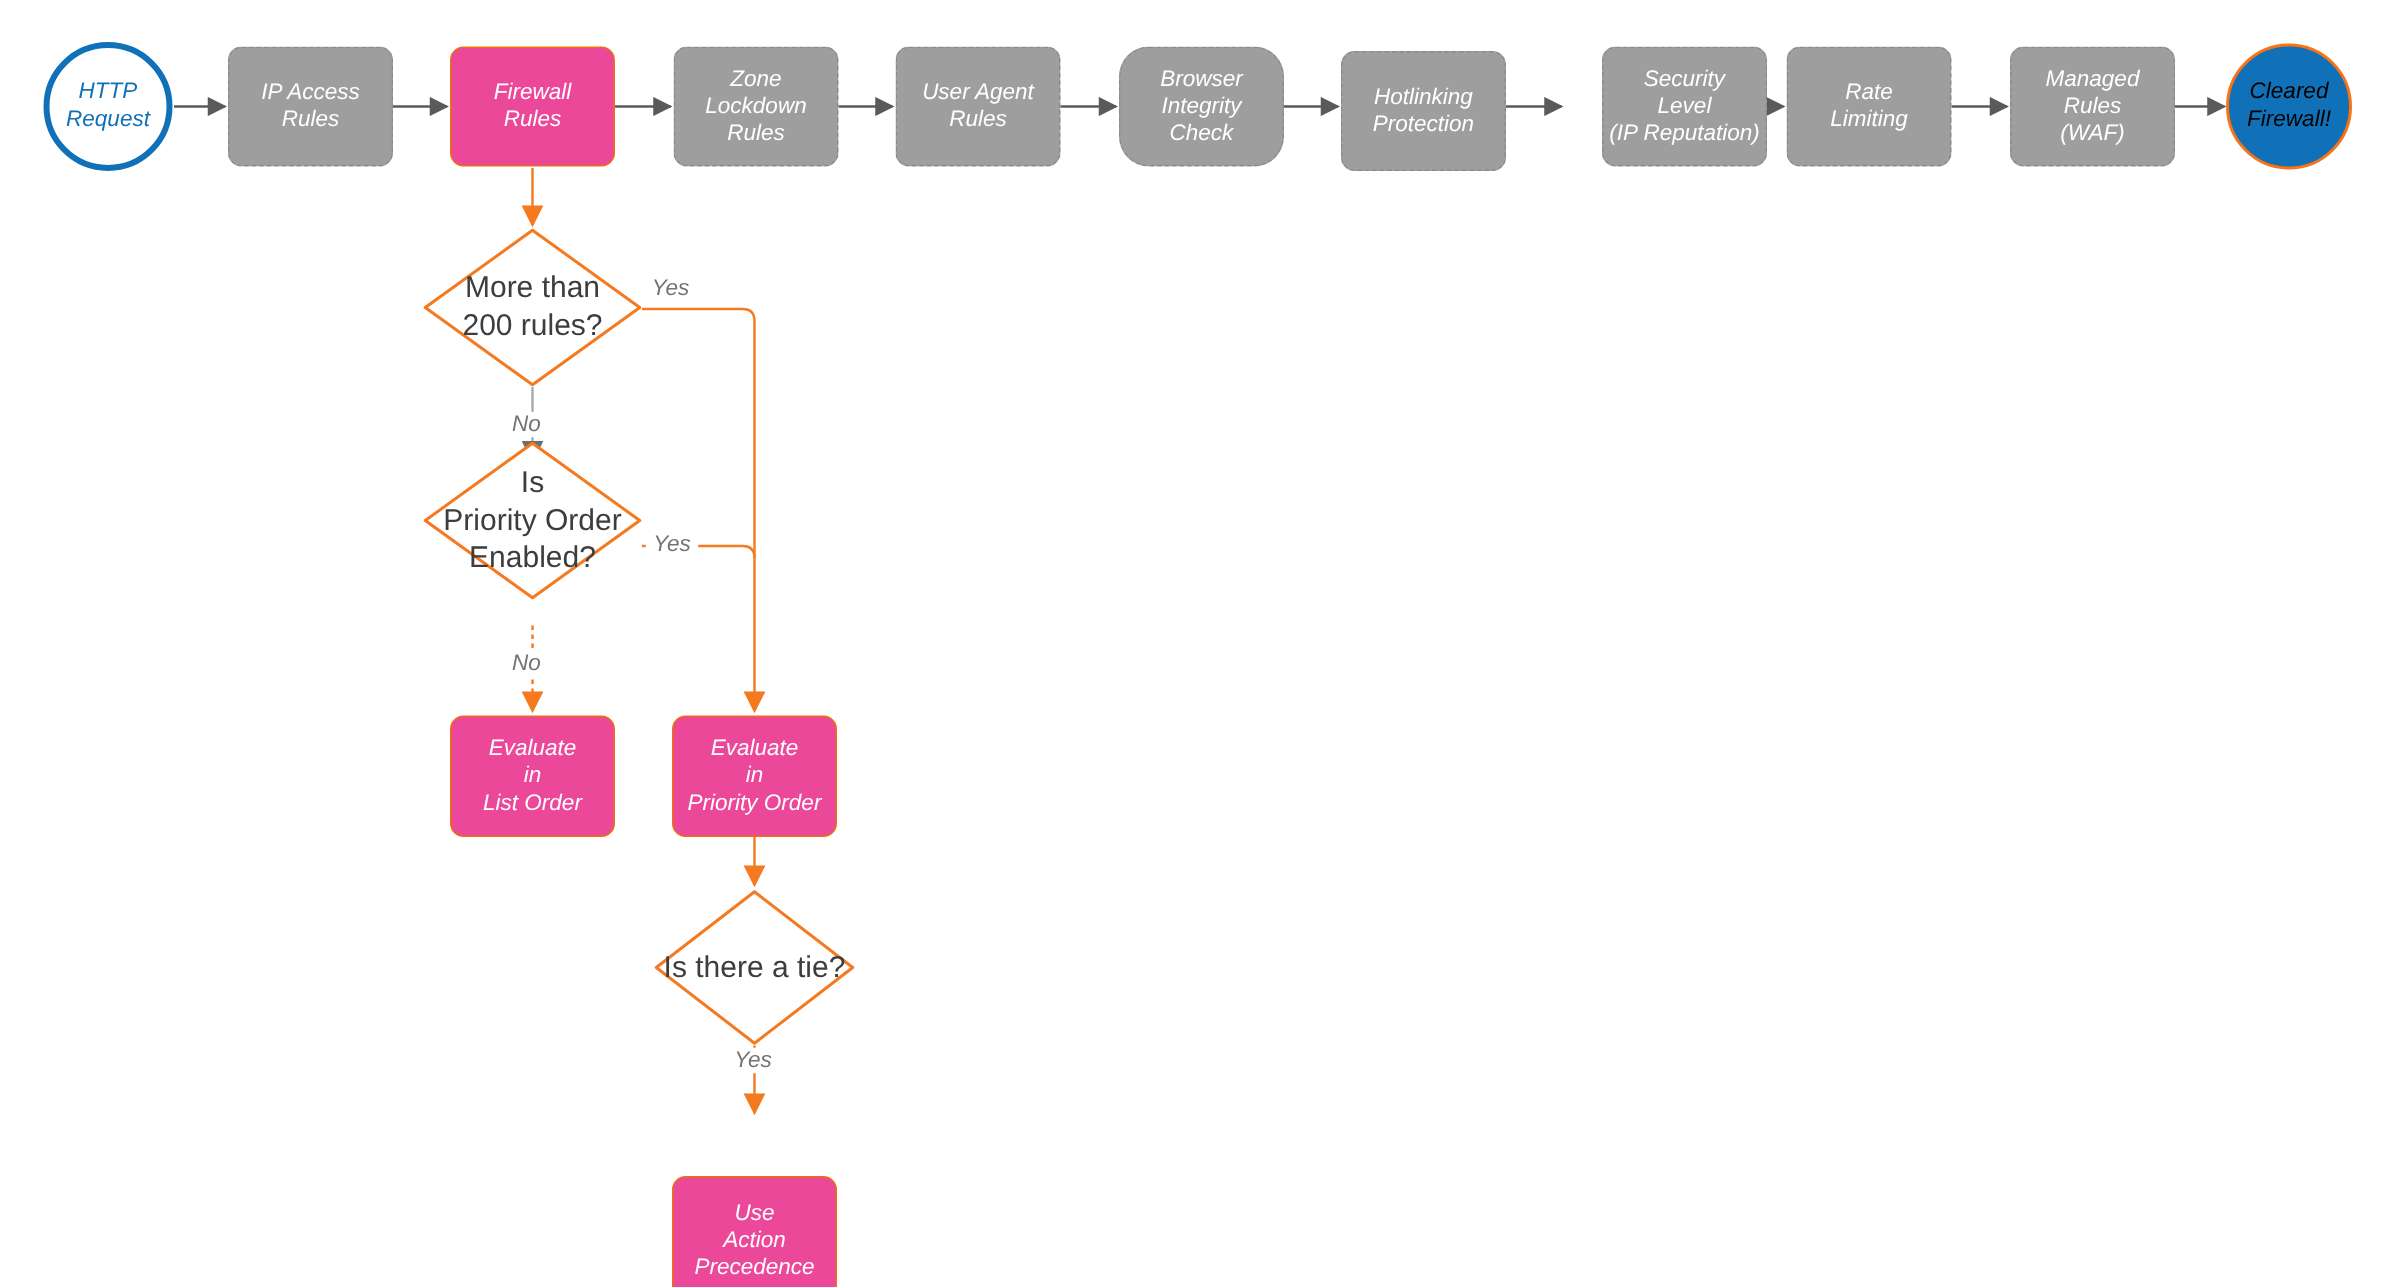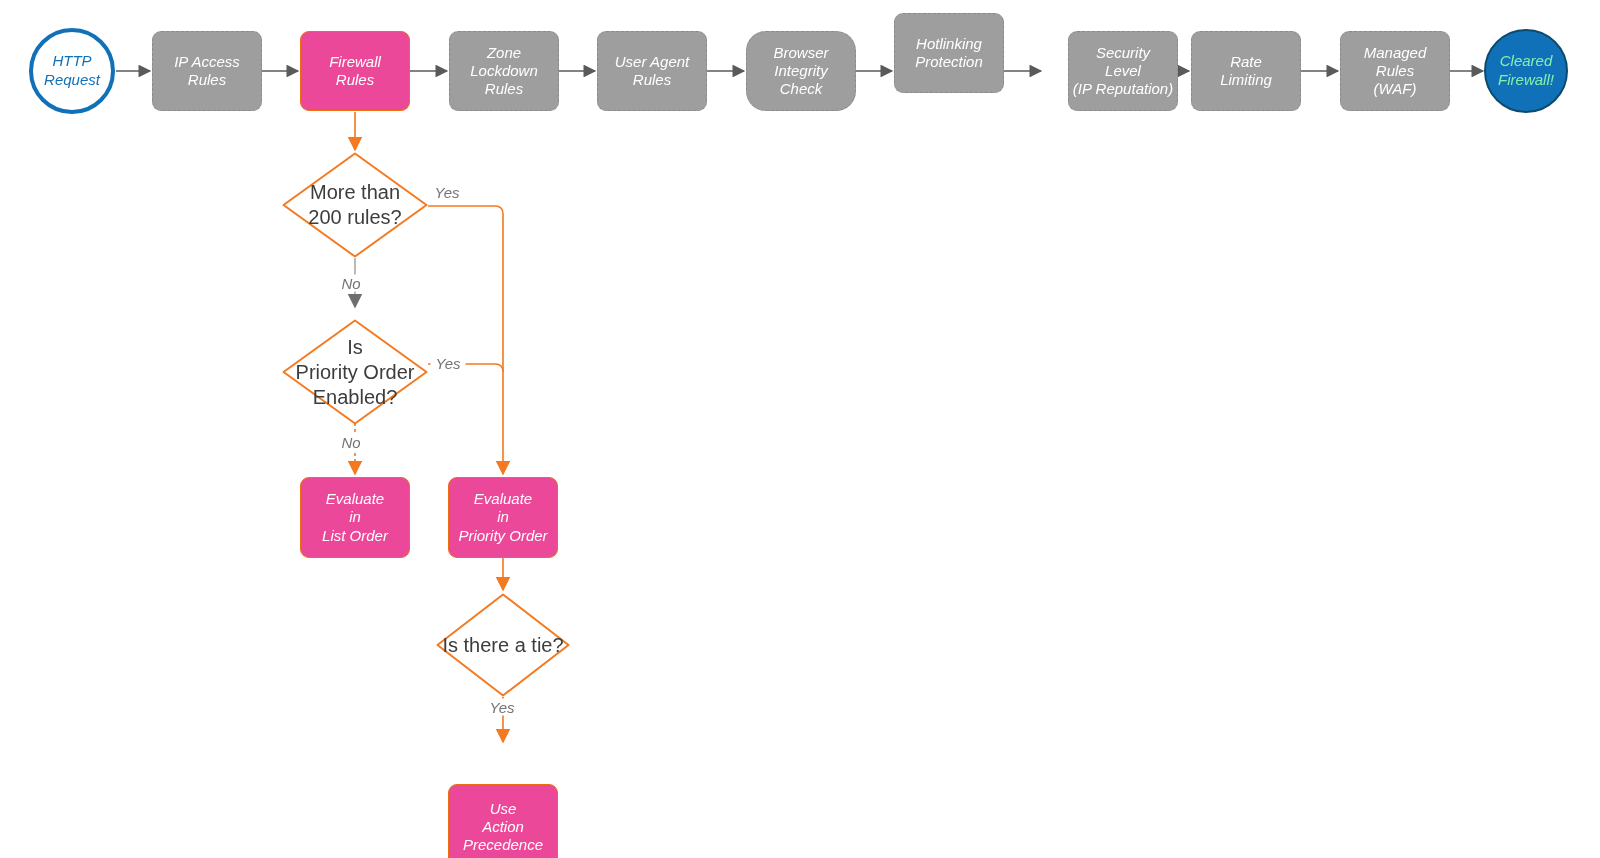--- a/index.html
+++ b/index.html
@@ -17,21 +17,21 @@
     width:110px; height:80px; border-radius:9px;
     font-style:italic; font-size:15px; line-height:1.22; color:#ffffff;
   }
   .box.gray   { background:#9E9E9E; border:1px dashed #8A8A8A; }
   .box.orange { background:#ec4899; border:1px solid #ED6E0E; }
   .circle {
     border-radius:50%; font-weight:normal; font-style:italic;
     font-size:15px; line-height:1.25;
   }
   .circle.start { width:86px; height:86px; background:#ffffff; border:4px solid #1071B8; color:#1071B8; }
-  .circle.end   { width:84px; height:84px; background:#1071B8; border:2px solid #0c4a6e; color:#86efac; }
+  .circle.end   { width:84px; height:84px; background:#1071B8; border:2px solid #f97316; color:#000000; }
   .diamond { position:absolute; z-index:2; }
   .diamond svg { position:absolute; left:0; top:0; width:100%; height:100%; }
   .diamond .lbl {
     position:absolute; left:0; top:0; right:0; bottom:0;
     display:flex; align-items:center; justify-content:center; text-align:center;
     color:#3D3D3D; font-size:20px; line-height:1.25;
   }
   .edge-label {
     position:absolute; transform:translate(-50%,-50%); z-index:3;
     background:#ffffff; padding:0 5px;
@@ -107,21 +107,21 @@
   </div>
   <div class="node box gray" style="left:597px; top:31px;">
     <span class="lbl">User Agent
 Rules</span>
   </div>
   <div class="node box gray" style="left:746px; top:31px;border-radius:20px;">
     <span class="lbl">Browser
 Integrity
 Check</span>
   </div>
-  <div class="node box gray" style="left:894px; top:13px;">
+  <div class="node box gray" style="left:894px; top:34px;">
     <span class="lbl">Hotlinking
 Protection</span>
   </div>
   <div class="node box gray" style="left:1068px; top:31px;">
     <span class="lbl">Security
 Level
 (IP Reputation)</span>
   </div>
   <div class="node box gray" style="left:1191px; top:31px;">
     <span class="lbl">Rate
@@ -139,21 +139,21 @@
   </div>
 
   <div class="diamond" style="left:282px; top:152px; width:146px; height:106px;">
     <svg viewBox="0 0 146 106" preserveAspectRatio="none">
       <polygon points="73,1.5 144.5,53 73,104.5 1.5,53" fill="#ffffff" stroke="#F4791F" stroke-width="2" stroke-linejoin="round"></polygon>
     </svg>
     <span class="lbl">More than
 200 rules?</span>
   </div>
 
-  <div class="diamond" style="left:282px; top:319px; width:146px; height:106px;">
+  <div class="diamond" style="left:282px; top:294px; width:146px; height:106px;">
     <svg viewBox="0 0 146 106" preserveAspectRatio="none">
       <polygon points="73,1.5 144.5,53 73,104.5 1.5,53" fill="#ffffff" stroke="#F4791F" stroke-width="2" stroke-linejoin="round"></polygon>
     </svg>
     <span class="lbl">Is
 Priority Order
 Enabled?</span>
   </div>
 
   <div class="diamond" style="left:436px; top:593px; width:134px; height:104px;">
     <svg viewBox="0 0 134 104" preserveAspectRatio="none">

